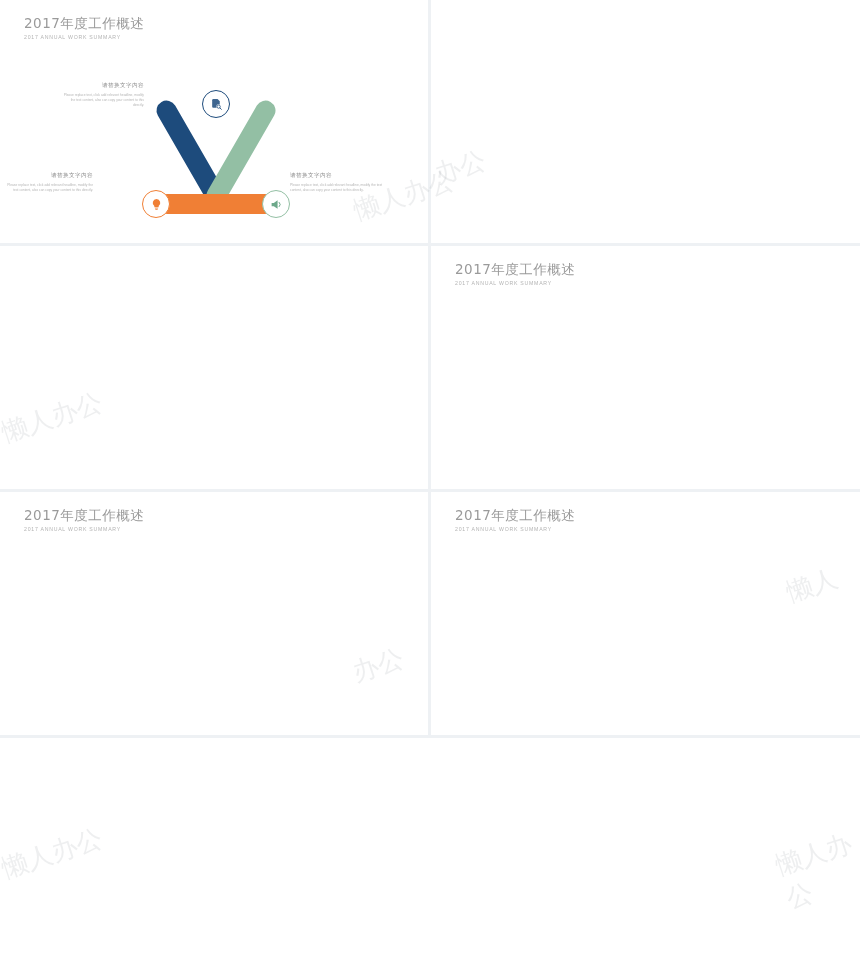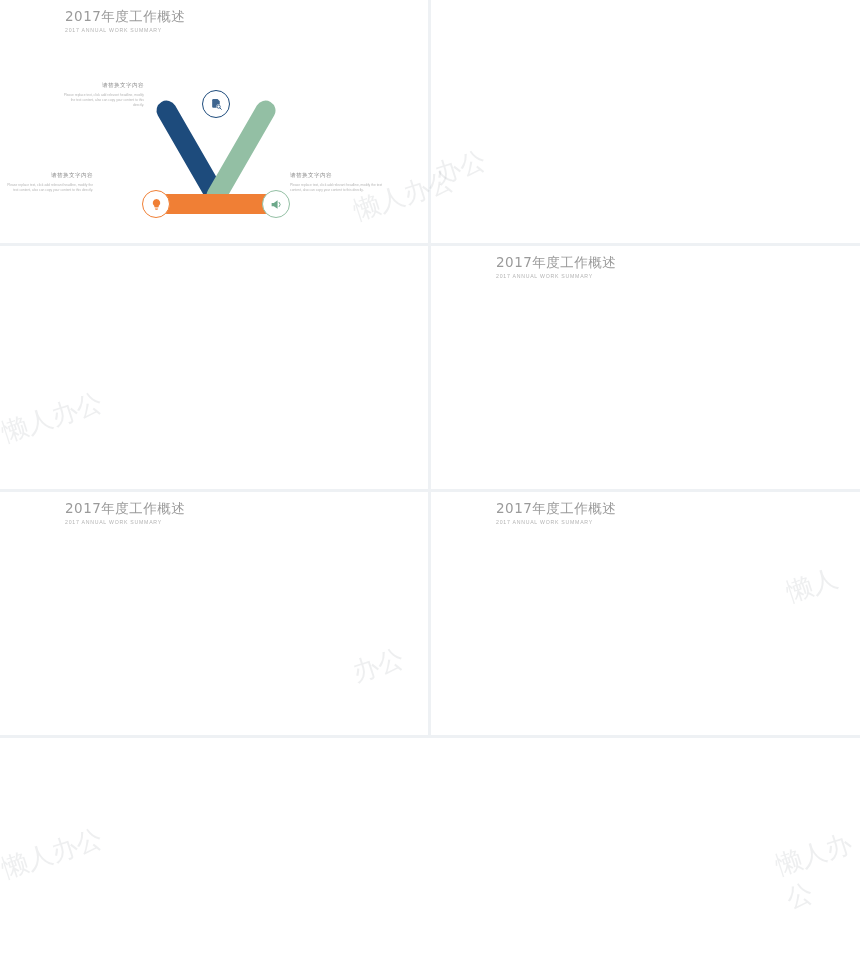--- a/index.html
+++ b/index.html
@@ -12,21 +12,21 @@
   }
   .grid { width: 860px; height: 980px; position: relative; }
   .slide {
     position: absolute;
     background: #ffffff;
     overflow: hidden;
   }
   .slide-inner { position: absolute; inset: 0; }
 
   
-  .hdr { position: absolute; left: 24px; top: 9px; margin-left: 41px; }
+  .hdr { position: absolute; left: 24px; top: 16px; }
   .hdr-cn {
     font-size: 13.5px; color: #9a9a9a; letter-spacing: .5px;
     font-family: "DejaVu Sans", sans-serif; font-weight: 400;
     white-space: nowrap; line-height: 1.15;
   }
   .hdr-en {
     font-size: 5.2px; color: #b4b4b4; letter-spacing: .75px;
     margin-top: 2px; white-space: nowrap;
   }
 

